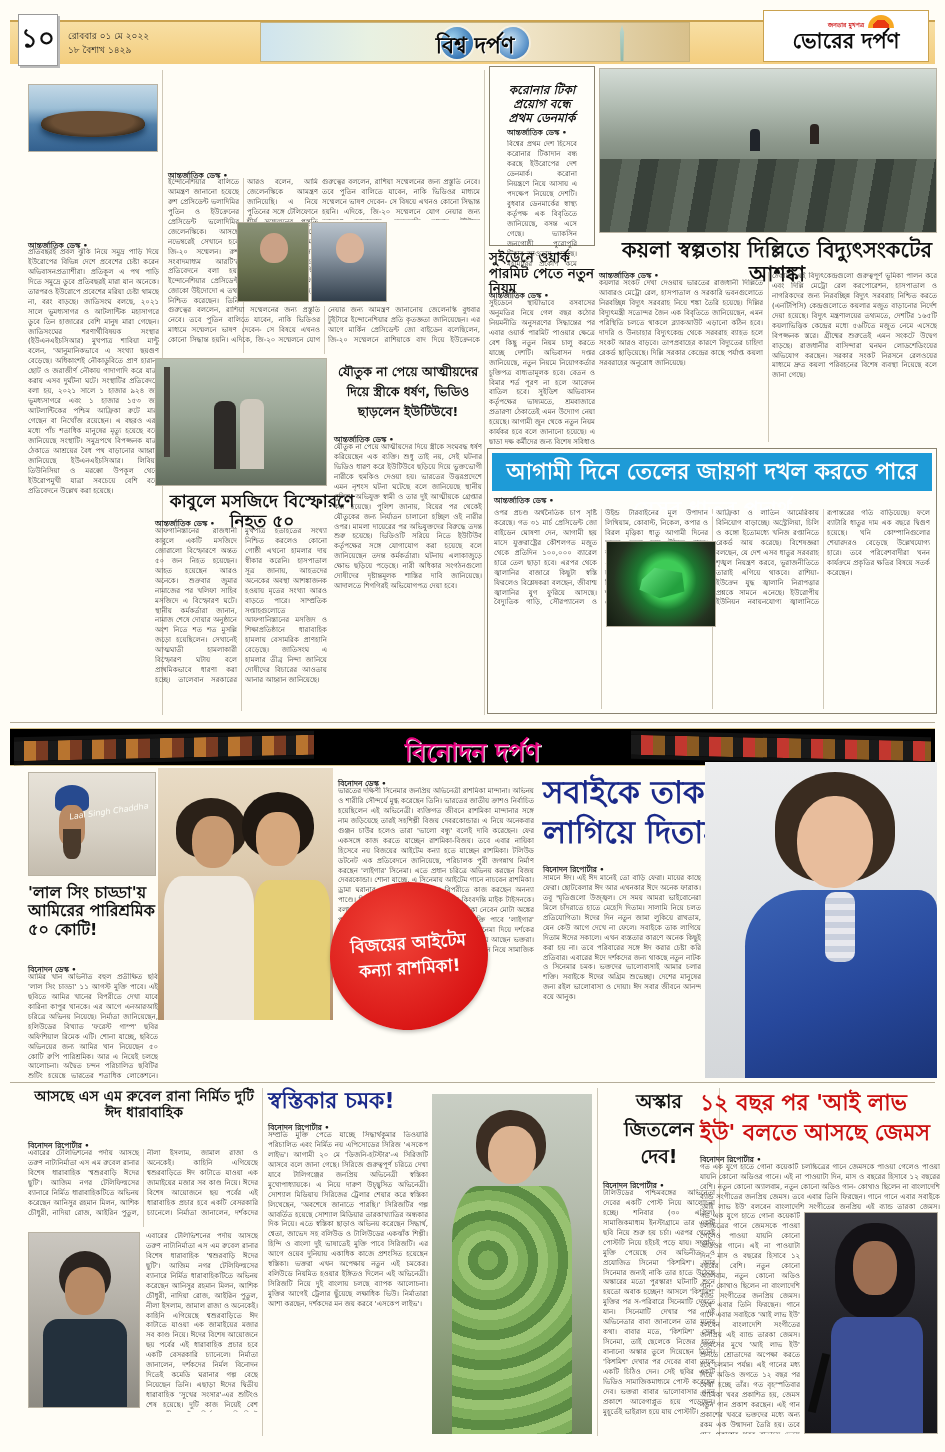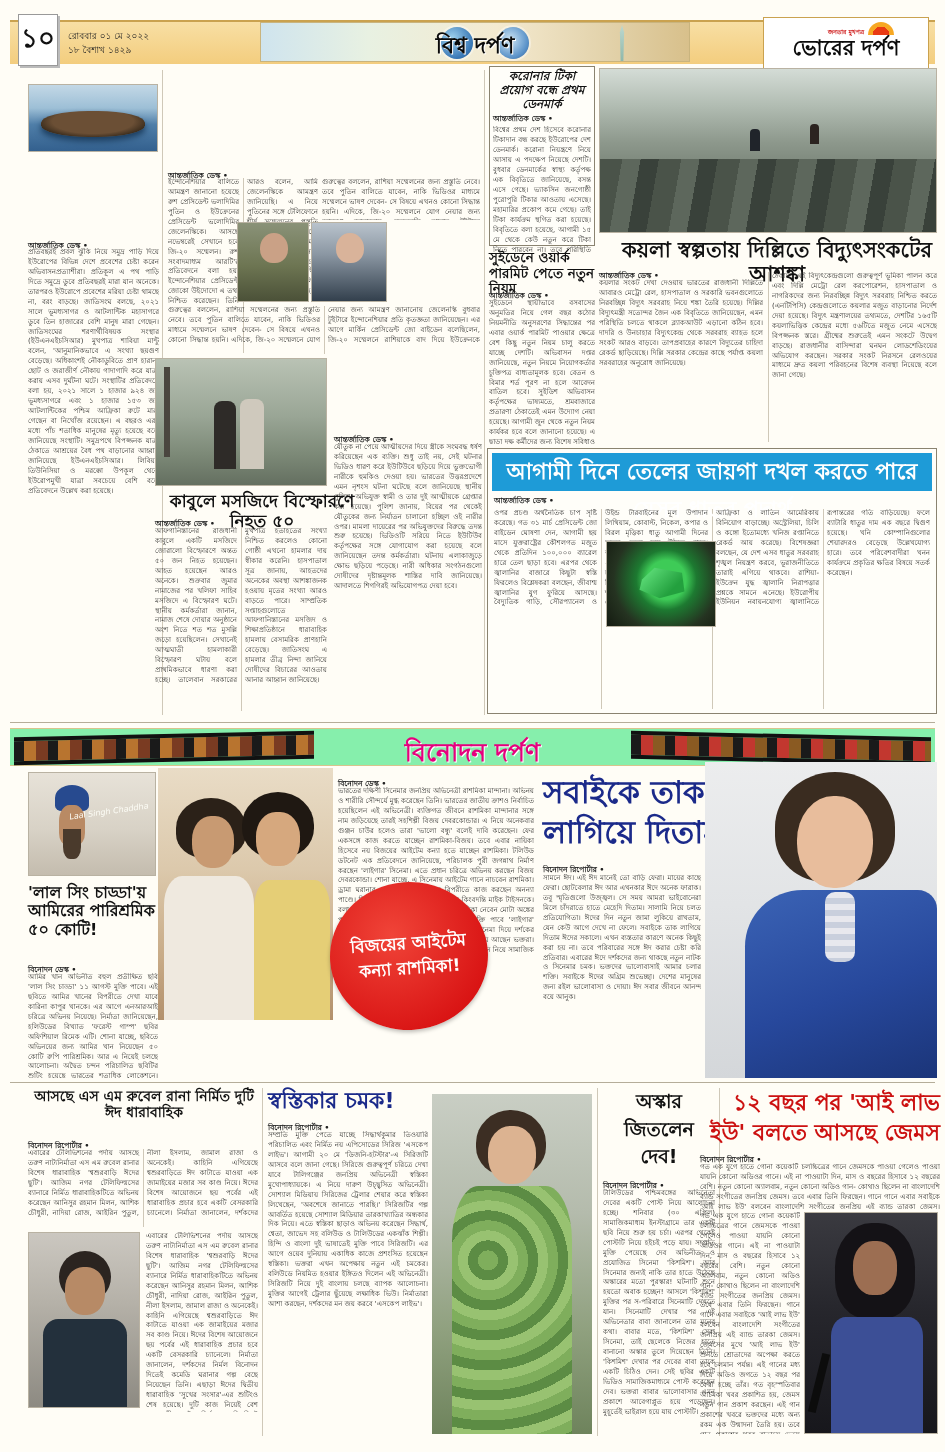--- a/index.html
+++ b/index.html
@@ -19,30 +19,30 @@
 
   
   #masthead { position:absolute; left:10px; top:8px; width:925px; height:56px;padding-left:24px; }
   #mast-strip { position:absolute; left:0; top:12px; width:925px; height:44px; background:linear-gradient(180deg,#f8dfa4,#f3cd7e); border-top:2px solid #caa24f; }
   #pageno-box { position:absolute; left:8px; top:6px; width:40px; height:52px; background:#fff; border:1px solid #999; box-shadow:2px 2px 0 #bbb; display:flex; align-items:center; justify-content:center; font-size:26px; font-weight:bold; color:#111; }
   #dateblock { position:absolute; left:58px; top:22px; font-size:9px; color:#222; line-height:1.5; }
   #world-banner { position:absolute; left:250px; top:14px; width:430px; height:40px; background:linear-gradient(90deg,#cfe4ee 0%,#e8f1e2 25%,#f4ead0 55%,#e3d3ac 80%,#d8c08b 100%); border:1px solid #c9b47e; }
   #world-banner .globe { position:absolute; top:4px; width:32px; height:32px; border-radius:50%; background:radial-gradient(circle at 35% 35%,#9fd2ef,#3877b5 70%,#24508a); box-shadow:0 0 0 2px #ffffff66; }
   #world-title { position:absolute; left:0; right:0; top:5px; text-align:center; font-size:22px; font-weight:bold; color:#0a0a0a; text-shadow:1px 1px 0 #fff; }
   #liberty { position:absolute; right:60px; top:2px; width:14px; height:36px; background:linear-gradient(180deg,#bcd8cf,#8fb8ab); clip-path:polygon(50% 0,65% 20%,60% 100%,40% 100%,35% 20%); }
-  #logo-box { position:absolute; right:6px; top:2px; width:166px; height:52px; background:#ffffff; border:1px solid #caa24f; display:flex; flex-direction:column; align-items:center; justify-content:center;margin-top:7px; }
+  #logo-box { position:absolute; right:6px; top:2px; width:166px; height:52px; background:#ffffff; border:1px solid #caa24f; display:flex; flex-direction:column; align-items:center; justify-content:center; }
   #logo-tagline { font-size:6px; color:#cc1111; font-weight:bold; }
   #logo-name { font-size:21px; font-weight:bold; color:#0b0b0b; line-height:1; }
   #logo-sun { position:absolute; top:4px; right:34px; width:26px; height:13px; border-radius:13px 13px 0 0; background:radial-gradient(circle at 50% 100%,#e93a13 0 45%,#f7a823 46% 75%,transparent 76%); }
 
   .rule-h { position:absolute; height:1px; background:#b5ad99; }
   .rule-v { position:absolute; width:1px; background:#cfc8b8; }
 
   
-  #ent-strip { position:absolute; left:10px; top:728px; width:925px; height:38px; background:#86efac; border-top:1px solid #d8c48c; border-bottom:1px solid #d8c48c; }
+  #ent-strip { position:absolute; left:10px; top:728px; width:925px; height:38px; background:#000000; border-top:1px solid #d8c48c; border-bottom:1px solid #d8c48c; }
   .film { position:absolute; top:5px; height:28px; width:300px; background:repeating-linear-gradient(90deg,#1a1a1a 0 10px,#b8742f 10px 22px,#7a3b22 22px 34px); border-top:4px solid #111; border-bottom:4px solid #111; transform:skewY(-1.2deg); }
   .film.right { transform:skewY(1.2deg); background:repeating-linear-gradient(90deg,#1a1a1a 0 10px,#c2372f 10px 22px,#8a5a22 22px 34px); }
   #ent-title { position:absolute; left:0; right:0; top:4px; text-align:center; font-size:25px; font-weight:bold; color:#e5007d; text-shadow:1px 1px 0 #fff; }
 
   .circle-badge { position:absolute; width:158px; height:148px; background:radial-gradient(circle at 40% 35%,#f04438,#d91414 75%); border-radius:50%; display:flex; align-items:center; justify-content:center; text-align:center; color:#fff; font-weight:bold; font-size:17px; line-height:1.45; transform:rotate(-4deg); box-shadow:0 2px 4px #00000044; padding:10px; }
 
   .box { border:1px solid #8a8370; }
   .bluebar { background:#1e9bd7; color:#fff; text-align:center; font-weight:bold; }
 </style>
 </head>
@@ -89,30 +89,31 @@
   </div>
   <div class="abs body-text" style="left:322px;top:178px;width:158px;height:42px">গুরুত্বের বললেন, রাশিয়া সম্মেলনের জন্য প্রস্তুতি নেবে। তবে পুতিন বালিতে যাবেন, নাকি ভিডিওর মাধ্যমে সম্মেলনে ভাষণ দেবেন- সে বিষয়ে এখনও কোনো সিদ্ধান্ত হয়নি। এদিকে, জি-২০ সম্মেলনে যোগ নেয়ার জন্য আমন্ত্রণ জানানোয় জেলেনস্কি বুধবার টুইটারে ইন্দোনেশিয়ার প্রতি কৃতজ্ঞতা জানিয়েছেন। এর আগে মার্কিন প্রেসিডেন্ট জো বাইডেন বলেছিলেন, জি-২০ সম্মেলনে রাশিয়াকে বাদ দিয়ে ইউক্রেনকে অন্তর্ভুক্ত করা উচিত। তবে আয়োজক দেশ হিসেবে ইন্দোনেশিয়া উভয় দেশকে আমন্ত্রণ জানিয়ে ভারসাম্য রক্ষার চেষ্টা করছে বলে মনে করছেন বিশ্লেষকরা। যুদ্ধ বন্ধে দুই নেতার মুখোমুখি বৈঠকের সম্ভাবনাকে গুরুত্ব দিচ্ছে আন্তর্জাতিক সম্প্রদায়।</div>
   <div class="abs body-text cols2" style="left:168px;top:306px;width:312px;height:48px">গুরুত্বের বললেন, রাশিয়া সম্মেলনের জন্য প্রস্তুতি নেবে। তবে পুতিন বালিতে যাবেন, নাকি ভিডিওর মাধ্যমে সম্মেলনে ভাষণ দেবেন- সে বিষয়ে এখনও কোনো সিদ্ধান্ত হয়নি। এদিকে, জি-২০ সম্মেলনে যোগ নেয়ার জন্য আমন্ত্রণ জানানোয় জেলেনস্কি বুধবার টুইটারে ইন্দোনেশিয়ার প্রতি কৃতজ্ঞতা জানিয়েছেন। এর আগে মার্কিন প্রেসিডেন্ট জো বাইডেন বলেছিলেন, জি-২০ সম্মেলনে রাশিয়াকে বাদ দিয়ে ইউক্রেনকে অন্তর্ভুক্ত করা উচিত। তবে আয়োজক দেশ হিসেবে ইন্দোনেশিয়া উভয় দেশকে আমন্ত্রণ জানিয়ে ভারসাম্য রক্ষার চেষ্টা করছে বলে মনে করছেন বিশ্লেষকরা। যুদ্ধ বন্ধে দুই নেতার মুখোমুখি বৈঠকের সম্ভাবনাকে গুরুত্ব দিচ্ছে আন্তর্জাতিক সম্প্রদায়।</div>
 
   <div class="photo" style="left:155px;top:358px;width:172px;height:128px;background:linear-gradient(180deg,#b9c2b4 0%,#9aa696 45%,#7d8a78 75%,#646f60 100%)">
     <div style="position:absolute;left:58px;top:42px;width:22px;height:68px;border-radius:8px 8px 0 0;background:#2e2b28"></div>
     <div style="position:absolute;left:84px;top:40px;width:24px;height:70px;border-radius:8px 8px 0 0;background:#cfc9bd"></div>
     <div style="position:absolute;left:8px;top:8px;width:6px;height:90px;background:#4a463f"></div>
   </div>
 
+  <div class="abs headline" style="left:334px;top:362px;width:148px;font-size:12.5px;text-align:center;line-height:1.6">যৌতুক না পেয়ে আত্মীয়দের দিয়ে স্ত্রীকে ধর্ষণ, ভিডিও ছাড়লেন ইউটিউবে!</div>
   <div class="abs byline" style="left:334px;top:432px">আন্তর্জাতিক ডেস্ক •</div>
   <div class="abs body-text" style="left:334px;top:443px;width:148px;height:268px">যৌতুক না পেয়ে আত্মীয়দের দিয়ে স্ত্রীকে সংঘবদ্ধ ধর্ষণ করিয়েছেন এক ব্যক্তি। শুধু তাই নয়, সেই ঘটনার ভিডিও ধারণ করে ইউটিউবে ছড়িয়ে দিয়ে ভুক্তভোগী নারীকে হুমকিও দেওয়া হয়। ভারতের উত্তরপ্রদেশে এমন নৃশংস ঘটনা ঘটেছে বলে জানিয়েছে স্থানীয় পুলিশ। অভিযুক্ত স্বামী ও তার দুই আত্মীয়কে গ্রেপ্তার করা হয়েছে। পুলিশ জানায়, বিয়ের পর থেকেই যৌতুকের জন্য নির্যাতন চালানো হচ্ছিল ওই নারীর ওপর। মামলা দায়েরের পর অভিযুক্তদের বিরুদ্ধে তদন্ত শুরু হয়েছে। ভিডিওটি সরিয়ে নিতে ইউটিউব কর্তৃপক্ষের সঙ্গে যোগাযোগ করা হয়েছে বলে জানিয়েছেন তদন্ত কর্মকর্তারা। ঘটনায় এলাকাজুড়ে ক্ষোভ ছড়িয়ে পড়েছে। নারী অধিকার সংগঠনগুলো দোষীদের দৃষ্টান্তমূলক শাস্তির দাবি জানিয়েছে। আদালতে শিগগিরই অভিযোগপত্র দেয়া হবে।</div>
 
   <div class="abs headline" style="left:155px;top:492px;width:214px;font-size:17px;text-align:center">কাবুলে মসজিদে বিস্ফোরণে নিহত ৫০</div>
   <div class="abs byline" style="left:155px;top:516px">আন্তর্জাতিক ডেস্ক •</div>
   <div class="abs body-text cols2" style="left:155px;top:527px;width:172px;height:184px">আফগানিস্তানের রাজধানী কাবুলে একটি মসজিদে জোরালো বিস্ফোরণে অন্তত ৫০ জন নিহত হয়েছেন। আহত হয়েছেন আরও অনেকে। শুক্রবার জুমার নামাজের পর খলিফা সাহিব মসজিদে এ বিস্ফোরণ ঘটে। স্থানীয় কর্মকর্তারা জানান, নামাজ শেষে দোয়ার অনুষ্ঠানে অংশ নিতে শত শত মুসল্লি জড়ো হয়েছিলেন। সেখানেই আত্মঘাতী হামলাকারী বিস্ফোরণ ঘটায় বলে প্রাথমিকভাবে ধারণা করা হচ্ছে। তালেবান সরকারের মুখপাত্র হতাহতের সংখ্যা নিশ্চিত করলেও কোনো গোষ্ঠী এখনো হামলার দায় স্বীকার করেনি। হাসপাতাল সূত্র জানায়, আহতদের অনেকের অবস্থা আশঙ্কাজনক হওয়ায় মৃতের সংখ্যা আরও বাড়তে পারে। সাম্প্রতিক সপ্তাহগুলোতে আফগানিস্তানের মসজিদ ও শিক্ষাপ্রতিষ্ঠানে ধারাবাহিক হামলায় বেসামরিক প্রাণহানি বেড়েছে। জাতিসংঘ এ হামলার তীব্র নিন্দা জানিয়ে দোষীদের বিচারের আওতায় আনার আহ্বান জানিয়েছে।</div>
 
   <div class="rule-v" style="left:484px;top:70px;height:645px"></div>
 
-  <div class="abs box" style="left:489px;top:66px;width:106px;height:180px;padding:3px;background:#fffef9">
+  <div class="abs box" style="left:489px;top:66px;width:106px;height:180px;padding:17px;background:#fffef9">
     <div class="headline" style="font-size:12px;text-align:center;font-style:italic">করোনার টিকা প্রয়োগ বন্ধে প্রথম ডেনমার্ক</div>
     <div class="byline">আন্তর্জাতিক ডেস্ক •</div>
     <div class="body-text" style="height:128px">বিশ্বের প্রথম দেশ হিসেবে করোনার টিকাদান বন্ধ করছে ইউরোপের দেশ ডেনমার্ক। করোনা নিয়ন্ত্রণে নিয়ে আসায় এ পদক্ষেপ নিয়েছে দেশটি। বুধবার ডেনমার্কের স্বাস্থ্য কর্তৃপক্ষ এক বিবৃতিতে জানিয়েছে, বসন্ত এসে গেছে। ভ্যাকসিন জনগোষ্ঠী পুরোপুরি টিকার আওতায় এসেছে। মহামারির প্রকোপ কমে গেছে। তাই টিকা কার্যক্রম স্থগিত করা হয়েছে। বিবৃতিতে বলা হয়েছে, আগামী ১৫ মে থেকে কেউ নতুন করে টিকা নিতে পারবেন না। তবে পরিস্থিতি খারাপ হলে আবারও কার্যক্রম শুরু করা হবে বলে জানিয়েছে কর্তৃপক্ষ।</div>
   </div>
 
   <div class="photo" style="left:599px;top:68px;width:338px;height:165px;background:linear-gradient(180deg,#d4dcd6 0%,#b2bdb3 22%,#8d988c 45%,#6f7a6e 70%,#555f54 100%)">
     <div style="position:absolute;left:0;top:90px;width:338px;height:75px;background:repeating-linear-gradient(100deg,#4a5349 0 22px,#5d675c 22px 40px,#39413a 40px 58px)"></div>
     <div style="position:absolute;left:150px;top:60px;width:10px;height:22px;border-radius:4px 4px 0 0;background:#20242a"></div>
     <div style="position:absolute;left:210px;top:55px;width:9px;height:20px;border-radius:4px 4px 0 0;background:#2c2420"></div>
   </div>
@@ -202,21 +203,21 @@
   </div>
 
   <div class="rule-v" style="left:597px;top:1088px;height:348px"></div>
 
   <div class="abs headline" style="left:603px;top:1088px;width:112px;font-size:19px;text-align:center;line-height:1.45">অস্কার জিতলেন দেব!</div>
   <div class="abs byline" style="left:603px;top:1178px">বিনোদন রিপোর্টার •</div>
   <div class="abs body-text" style="left:603px;top:1189px;width:112px;height:242px">টালিউডের পশ্চিমবঙ্গের অভিনেতা দেবের একটি পোস্ট নিয়ে আলোচনা হচ্ছে। শনিবার (৩০ এপ্রিল) সামাজিকমাধ্যম ইনস্টাগ্রামে তার একটি ছবি নিয়ে শুরু হয় চর্চা। এরপর থেকেই পোস্টটি নিয়ে হইচই পড়ে যায়। সম্প্রতি মুক্তি পেয়েছে দেব অভিনীত ও প্রযোজিত সিনেমা 'কিশমিশ'। আর সিনেমার জন্যই নাকি তার হাতে উঠেছে অস্কারের মতো পুরস্কার! ঘটনাটি শুনে হয়তো অবাক হচ্ছেন! আসলে 'কিশমিশ' মুক্তির পর স-পরিবারে সিনেমাটি দেখতে যান। সিনেমাটি দেখার পর এই অভিনেতার বাবা জানালেন তার মনের কথা। বাবার মতে, 'কিশমিশ' সেরা সিনেমা, তাই ছেলেকে নিজের হাতে বানানো অস্কার তুলে দিয়েছেন তিনি। 'কিশমিশ' দেখার পর দেবের বাবা তাকে একটি চিঠিও দেন। সেই ছবির একটি ভিডিও সামাজিকমাধ্যমে পোস্ট করেছেন দেব। ভক্তরা বাবার ভালোবাসার এমন প্রকাশে আবেগাপ্লুত হয়ে পড়েছেন। মুহূর্তেই ভাইরাল হয়ে যায় পোস্টটি।</div>
 
   <div class="rule-v" style="left:719px;top:1088px;height:348px"></div>
 
-  <div class="abs headline red" style="left:700px;top:1088px;width:240px;font-size:22px;text-align:right;line-height:1.35">১২ বছর পর 'আই লাভ ইউ' বলতে আসছে জেমস</div>
+  <div class="abs headline red" style="left:700px;top:1088px;width:240px;font-size:22px;text-align:left;line-height:1.35">১২ বছর পর 'আই লাভ ইউ' বলতে আসছে জেমস</div>
   <div class="abs byline" style="left:700px;top:1152px">বিনোদন রিপোর্টার •</div>
   <div class="abs body-text" style="left:700px;top:1163px;width:240px;height:46px">গত এক যুগে হাতে গোনা কয়েকটি চলচ্চিত্রের গানে জেমসকে পাওয়া গেলেও পাওয়া যায়নি কোনো অডিওর গানে। এই না পাওয়াটা দিন, মাস ও বছরের হিসাবে ১২ বছরের বেশি। নতুন কোনো অ্যালবাম, নতুন কোনো অডিও গান- কোথাও ছিলেন না বাংলাদেশি ব্যান্ড সংগীতের জনপ্রিয় জেমস। তবে এবার তিনি ফিরছেন। গানে গানে এবার সবাইকে 'আই লাভ ইউ' বলবেন বাংলাদেশি সংগীতের জনপ্রিয় এই ব্যান্ড তারকা জেমস। জেমসের মুখে 'আই লাভ ইউ' শুনতে শ্রোতাদের অপেক্ষা করতে হবে চলমান পর্যন্ত। এই গানের মধ্য দিয়ে অডিও জগতে ১২ বছর পর ফেরা হচ্ছে তাঁর। গত বৃহস্পতিবার আচমকা খবর প্রকাশিত হয়, জেমস নতুন গান প্রকাশ করছেন। এই গান প্রকাশের খবরে ভক্তদের মধ্যে অন্য রকম এক উন্মাদনা তৈরি হয়। তবে গান প্রকাশের খবর বাতাসে ভেসে বেড়ালেও সেই গান সম্পর্কে কিছুই জানাননি তিনি। শুক্রবার সন্ধ্যায় ঢাকার গুলশান ক্লাবে এক সংবাদ সম্মেলনে গানটি সম্পর্কে আভাস দেওয়া হয়। 'আই লাভ ইউ' শিরোনামের এই গানের কথা লিখেছেন প্রিন্স মাহমুদ। ঈদ উপলক্ষে একটি মোবাইল অপারেটরের পৃষ্ঠপোষকতায় গানটি প্রকাশ পাবে বলে জানানো হয়েছে। দীর্ঘ বিরতির পর নগরবাউলের প্রত্যাবর্তনে উচ্ছ্বসিত ভক্তরা।</div>
   <div class="abs body-text" style="left:700px;top:1212px;width:100px;height:222px">গত এক যুগে হাতে গোনা কয়েকটি চলচ্চিত্রের গানে জেমসকে পাওয়া গেলেও পাওয়া যায়নি কোনো অডিওর গানে। এই না পাওয়াটা দিন, মাস ও বছরের হিসাবে ১২ বছরের বেশি। নতুন কোনো অ্যালবাম, নতুন কোনো অডিও গান- কোথাও ছিলেন না বাংলাদেশি ব্যান্ড সংগীতের জনপ্রিয় জেমস। তবে এবার তিনি ফিরছেন। গানে গানে এবার সবাইকে 'আই লাভ ইউ' বলবেন বাংলাদেশি সংগীতের জনপ্রিয় এই ব্যান্ড তারকা জেমস। জেমসের মুখে 'আই লাভ ইউ' শুনতে শ্রোতাদের অপেক্ষা করতে হবে চলমান পর্যন্ত। এই গানের মধ্য দিয়ে অডিও জগতে ১২ বছর পর ফেরা হচ্ছে তাঁর। গত বৃহস্পতিবার আচমকা খবর প্রকাশিত হয়, জেমস নতুন গান প্রকাশ করছেন। এই গান প্রকাশের খবরে ভক্তদের মধ্যে অন্য রকম এক উন্মাদনা তৈরি হয়। তবে গান প্রকাশের খবর বাতাসে ভেসে বেড়ালেও সেই গান সম্পর্কে কিছুই জানাননি তিনি। শুক্রবার সন্ধ্যায় ঢাকার গুলশান ক্লাবে এক সংবাদ সম্মেলনে গানটি সম্পর্কে আভাস দেওয়া হয়। 'আই লাভ ইউ' শিরোনামের এই গানের কথা লিখেছেন প্রিন্স মাহমুদ। ঈদ উপলক্ষে একটি মোবাইল অপারেটরের পৃষ্ঠপোষকতায় গানটি প্রকাশ পাবে বলে জানানো হয়েছে। দীর্ঘ বিরতির পর নগরবাউলের প্রত্যাবর্তনে উচ্ছ্বসিত ভক্তরা।</div>
   <div class="photo" style="left:804px;top:1212px;width:134px;height:222px;background:linear-gradient(180deg,#3a3a40 0%,#26262c 45%,#17171c 100%)">
     <div style="position:absolute;left:30px;top:10px;width:80px;height:96px;border-radius:46% 46% 40% 40%;background:#141216"></div>
     <div style="position:absolute;left:48px;top:28px;width:44px;height:54px;border-radius:45%;background:#9c6e52"></div>
     <div style="position:absolute;left:26px;top:104px;width:92px;height:118px;border-radius:16% 16% 0 0;background:#3c4f96"></div>
     <div style="position:absolute;left:10px;top:140px;width:8px;height:60px;background:#0c0c0c;transform:rotate(14deg)"></div>
   </div>
 

